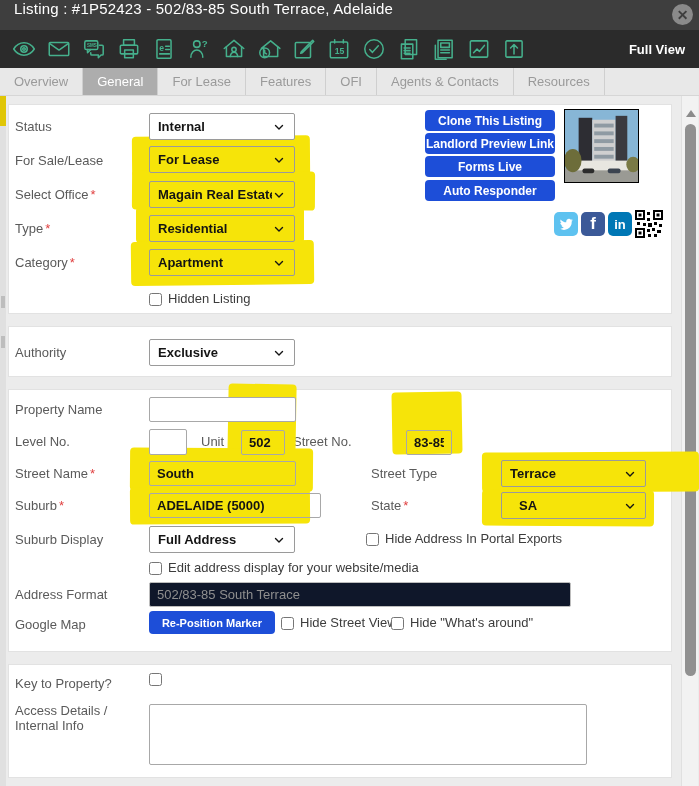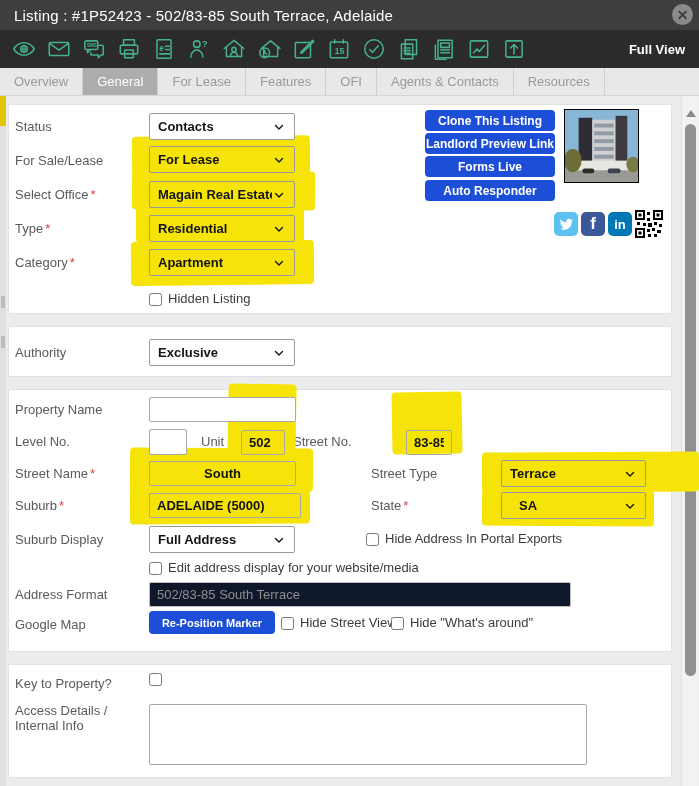--- a/index.html
+++ b/index.html
@@ -1,21 +1,21 @@
 <!DOCTYPE html>
 <html><head>
 <meta charset="utf-8">
 <style>
   * { margin:0; padding:0; box-sizing:border-box; }
   html,body { background:#555; }
   body { font-family:"Liberation Sans", sans-serif; }
   .modal { position:relative; width:699px; height:786px; background:#ececec; overflow:hidden; }
 
   
-  .titlebar { position:absolute; left:0; top:0; width:699px; height:30px; background:#3e3e3e; display:flex; align-items:center; }
+  .titlebar { position:absolute; left:0; top:0; width:699px; height:30px; background:#3e3e3e; display:flex; }
   .titlebar .title { color:#fff; font-size:15px; padding-left:14px; font-weight:400; letter-spacing:.2px; }
   .close-btn { position:absolute; right:6px; top:4px; width:21px; height:21px; border-radius:50%; background:#8a8a8a; color:#3e3e3e; display:flex; align-items:center; justify-content:center; font-size:14px; font-weight:bold; cursor:pointer; }
 
   
   .toolbar { position:absolute; left:0; top:30px; width:699px; height:38px; background:#2b2b2b; display:flex; align-items:center; padding:0 14px 0 10px; }
   .tool-icon { width:28px; height:28px; margin-right:7px; display:flex; align-items:center; justify-content:center; cursor:pointer; }
   .tool-icon svg { width:26px; height:26px; stroke:#45b08c; fill:none; stroke-width:1.4; stroke-linecap:round; stroke-linejoin:round; }
   .tool-icon svg text { stroke:none; fill:#45b08c; font-family:"Liberation Sans",sans-serif; font-weight:bold; }
   .full-view { margin-left:auto; color:#fff; font-size:13px; font-weight:bold; cursor:pointer; }
 
@@ -218,21 +218,21 @@
     <div class="hl" style="left:228px; top:288px; width:68px;  height:76px; transform:rotate(1deg);"></div>
     <div class="hl" style="left:392px; top:296px; width:70px;  height:62px; transform:rotate(-1deg);"></div>
     <div class="hl" style="left:130px; top:352px; width:183px; height:43px; transform:rotate(0.4deg);"></div>
     <div class="hl" style="left:130px; top:391px; width:180px; height:37px; transform:rotate(-0.4deg);"></div>
     <div class="hl" style="left:482px; top:356px; width:217px; height:40px; transform:rotate(-0.3deg);"></div>
     <div class="hl" style="left:482px; top:394px; width:172px; height:36px; transform:rotate(0.3deg);"></div>
 
     <div class="card card1">
       <span class="lbl" style="left:6px; top:14px;"><span>Status</span></span>
       <div class="sel z3" style="left:140px; top:8px; width:146px;">
-        <span class="val">Contacts</span>
+        <span class="val">Internal</span>
         <span class="chev">
             <svg viewBox="0 0 24 24">
               <path d="M6 9.5l6 6 6-6"></path>
             </svg>
           </span>
       </div>
 
       <span class="lbl" style="left:6px; top:48px;"><span>For Sale/Lease</span></span>
       <div class="sel z3 transp" style="left:140px; top:41px; width:146px;">
         <span class="val">For Lease</span>
@@ -352,33 +352,33 @@
       <input class="inp z3" style="left: 140px; top: 7px; width: 147px;" value="">
 
       <span class="lbl" style="left:6px; top:44px;"><span>Level No.</span></span>
       <input class="inp z3" style="left: 140px; top: 39px; width: 38px; height: 26px;" value="">
       <span class="lbl" style="left:192px; top:44px;"><span>Unit No.</span></span>
       <input class="inp z3 transp" style="left: 232px; top: 40px; width: 44px;" value="502">
       <span class="lbl" style="left:284px; top:44px;"><span>Street No.</span></span>
       <input class="inp z3 transp" style="left: 397px; top: 40px; width: 46px;" value="83-85">
 
       <span class="lbl" style="left:6px; top:76px;"><span>Street Name</span><span class="req">*</span></span>
-      <input class="inp z3 transp" style="left: 140px; top: 71px; width: 147px; text-align: center;" value="South">
+      <input class="inp z3 transp" style="left: 140px; top: 71px; width: 147px;" value="South">
       <span class="lbl" style="left:362px; top:76px;"><span>Street Type</span></span>
       <div class="sel z3 transp" style="left:492px; top:70px; width:145px;">
         <span class="val">Terrace</span>
         <span class="chev">
             <svg viewBox="0 0 24 24">
               <path d="M6 9.5l6 6 6-6"></path>
             </svg>
           </span>
       </div>
 
       <span class="lbl" style="left:6px; top:108px;"><span>Suburb</span><span class="req">*</span></span>
-      <input class="inp z3 transp" style="left: 140px; top: 103px; width: 152px;" value="ADELAIDE (5000)">
+      <input class="inp z3 transp" style="left: 140px; top: 103px; width: 172px;" value="ADELAIDE (5000)">
       <span class="lbl" style="left:362px; top:108px;"><span>State</span><span class="req">*</span></span>
       <div class="sel z3 transp" style="left:492px; top:102px; width:145px;padding-left:17px;">
         <span class="val">SA</span>
         <span class="chev">
             <svg viewBox="0 0 24 24">
               <path d="M6 9.5l6 6 6-6"></path>
             </svg>
           </span>
       </div>
 

